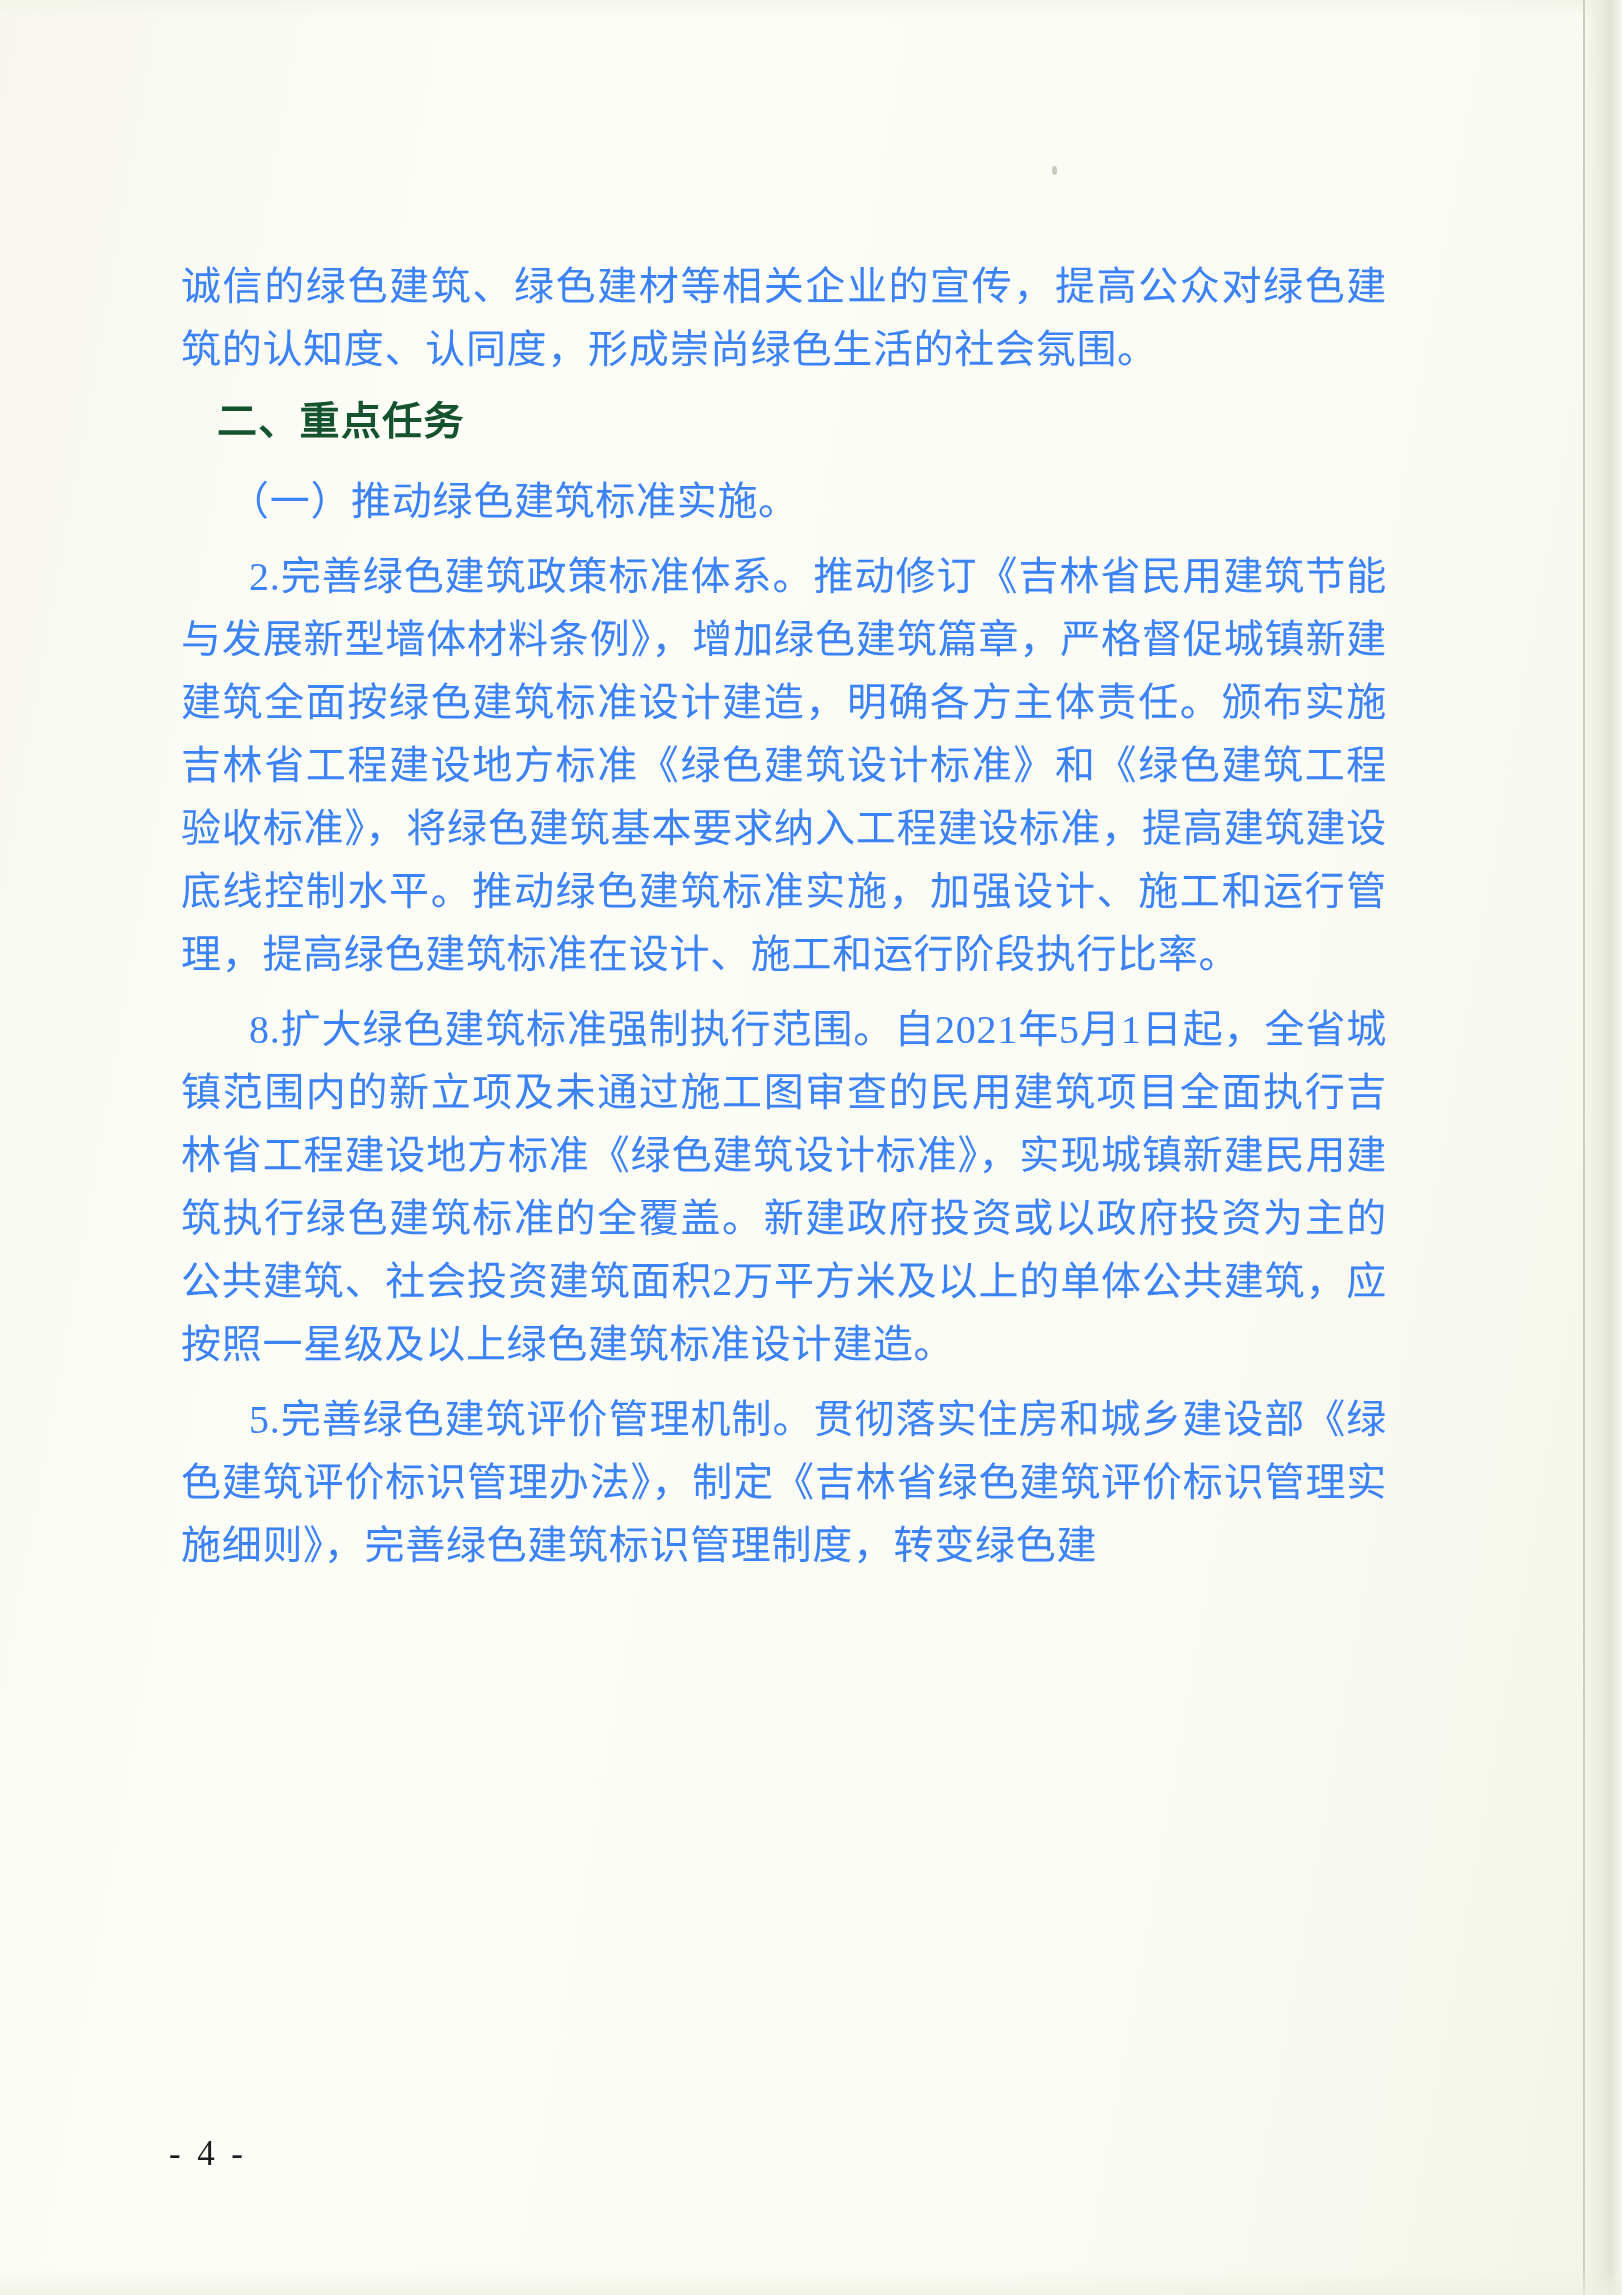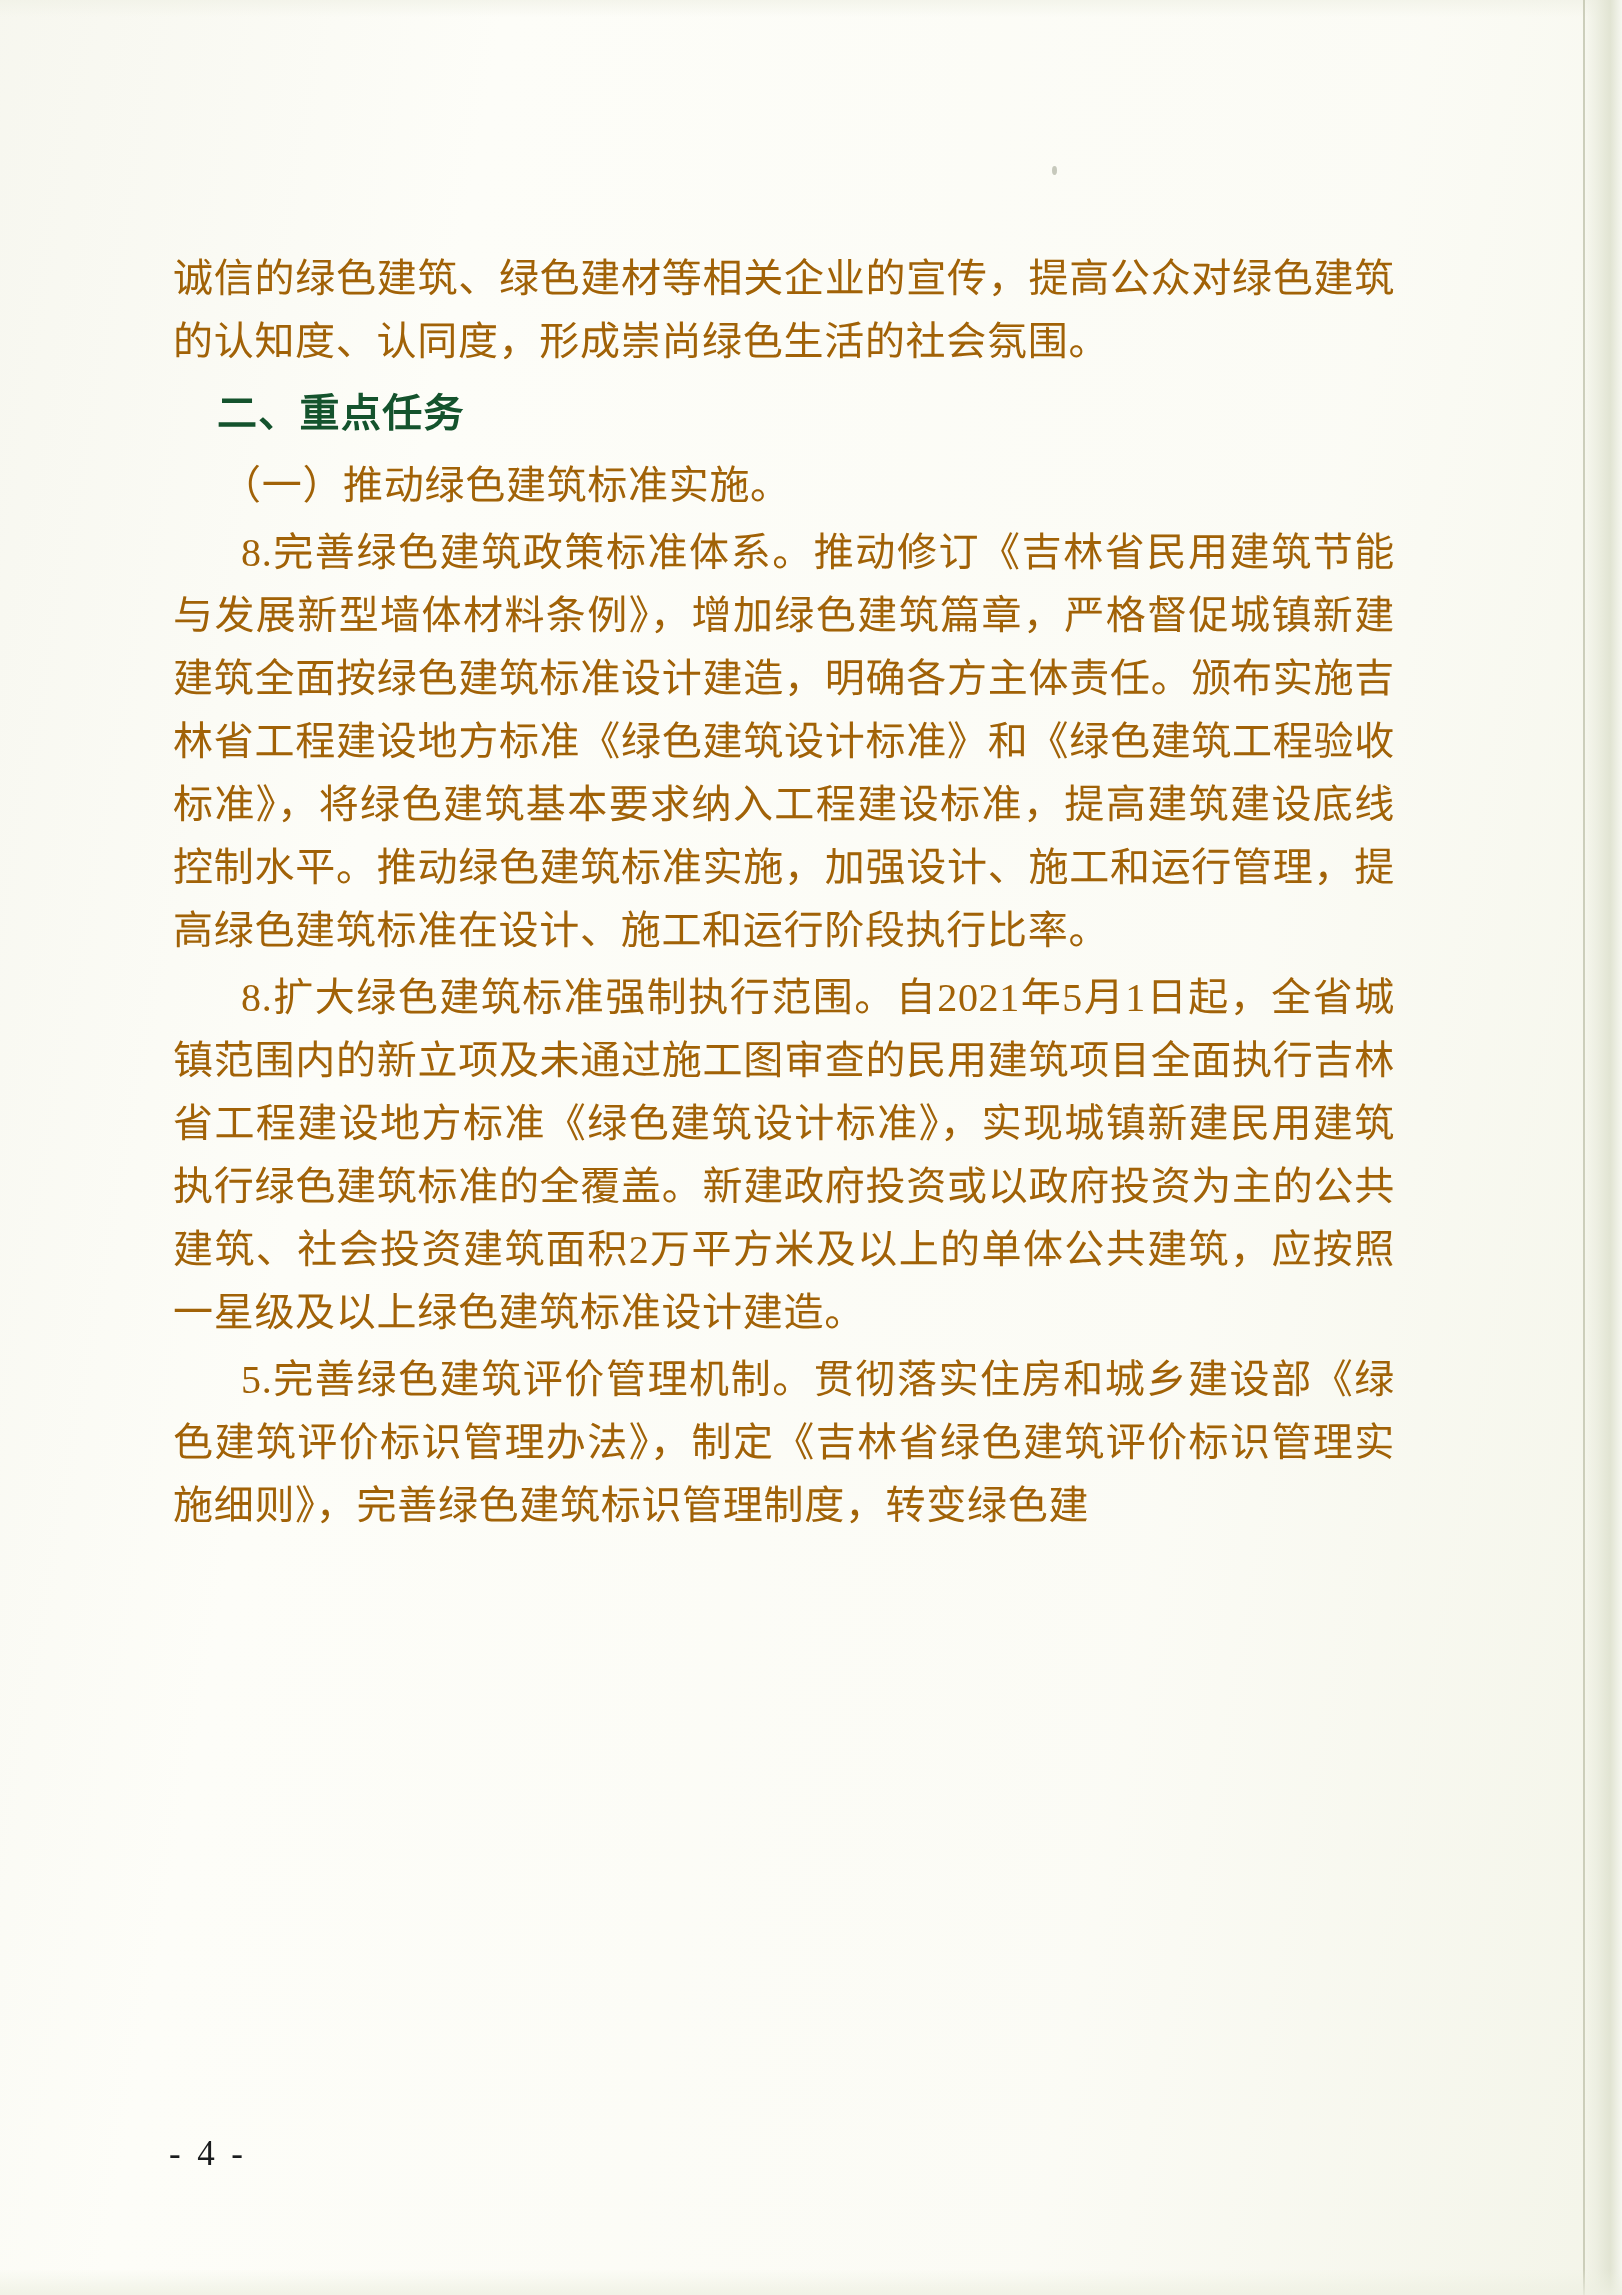--- a/index.html
+++ b/index.html
@@ -64,22 +64,22 @@
 
   .content {
     position: absolute;
     left: 169px;
     top: 243px;
     width: 1230px;
   }
 
   p.body-line,
   p.body-para {
-    margin: 4px;
-    color: #a16207;
+    margin: 12px;
+    color: #3b82f6;
     font-size: 40px;
     line-height: 63px;
     letter-spacing: 0.7px;
     text-align: justify;
     text-justify: inter-character;
     font-weight: 400;
   }
   p.body-para {
     margin-bottom: 0px;
   }
@@ -142,21 +142,21 @@
   <div class="content">
 
     <p class="body-para">诚信的绿色建筑、绿色建材等相关企业的宣传，提高公众对绿色建筑的认知度、认同度，形成崇尚绿色生活的社会氛围。</p>
 
     <div class="spacer-sm"></div>
 
     <h2 class="section-heading">二、重点任务</h2>
 
     <p class="body-para indent">（一）推动绿色建筑标准实施。</p>
 
-    <p class="body-para indent-wide">8.完善绿色建筑政策标准体系。推动修订《吉林省民用建筑节能与发展新型墙体材料条例》，增加绿色建筑篇章，严格督促城镇新建建筑全面按绿色建筑标准设计建造，明确各方主体责任。颁布实施吉林省工程建设地方标准《绿色建筑设计标准》和《绿色建筑工程验收标准》，将绿色建筑基本要求纳入工程建设标准，提高建筑建设底线控制水平。推动绿色建筑标准实施，加强设计、施工和运行管理，提高绿色建筑标准在设计、施工和运行阶段执行比率。</p>
+    <p class="body-para indent-wide">2.完善绿色建筑政策标准体系。推动修订《吉林省民用建筑节能与发展新型墙体材料条例》，增加绿色建筑篇章，严格督促城镇新建建筑全面按绿色建筑标准设计建造，明确各方主体责任。颁布实施吉林省工程建设地方标准《绿色建筑设计标准》和《绿色建筑工程验收标准》，将绿色建筑基本要求纳入工程建设标准，提高建筑建设底线控制水平。推动绿色建筑标准实施，加强设计、施工和运行管理，提高绿色建筑标准在设计、施工和运行阶段执行比率。</p>
 
     <p class="body-para indent-wide">8.扩大绿色建筑标准强制执行范围。自2021年5月1日起，全省城镇范围内的新立项及未通过施工图审查的民用建筑项目全面执行吉林省工程建设地方标准《绿色建筑设计标准》，实现城镇新建民用建筑执行绿色建筑标准的全覆盖。新建政府投资或以政府投资为主的公共建筑、社会投资建筑面积2万平方米及以上的单体公共建筑，应按照一星级及以上绿色建筑标准设计建造。</p>
 
 
     <p class="body-para indent-wide">5.完善绿色建筑评价管理机制。贯彻落实住房和城乡建设部《绿色建筑评价标识管理办法》，制定《吉林省绿色建筑评价标识管理实施细则》，完善绿色建筑标识管理制度，转变绿色建</p>
 
   </div>
 
   <div class="footer">
     <span class="page-number">- 4 -</span>

